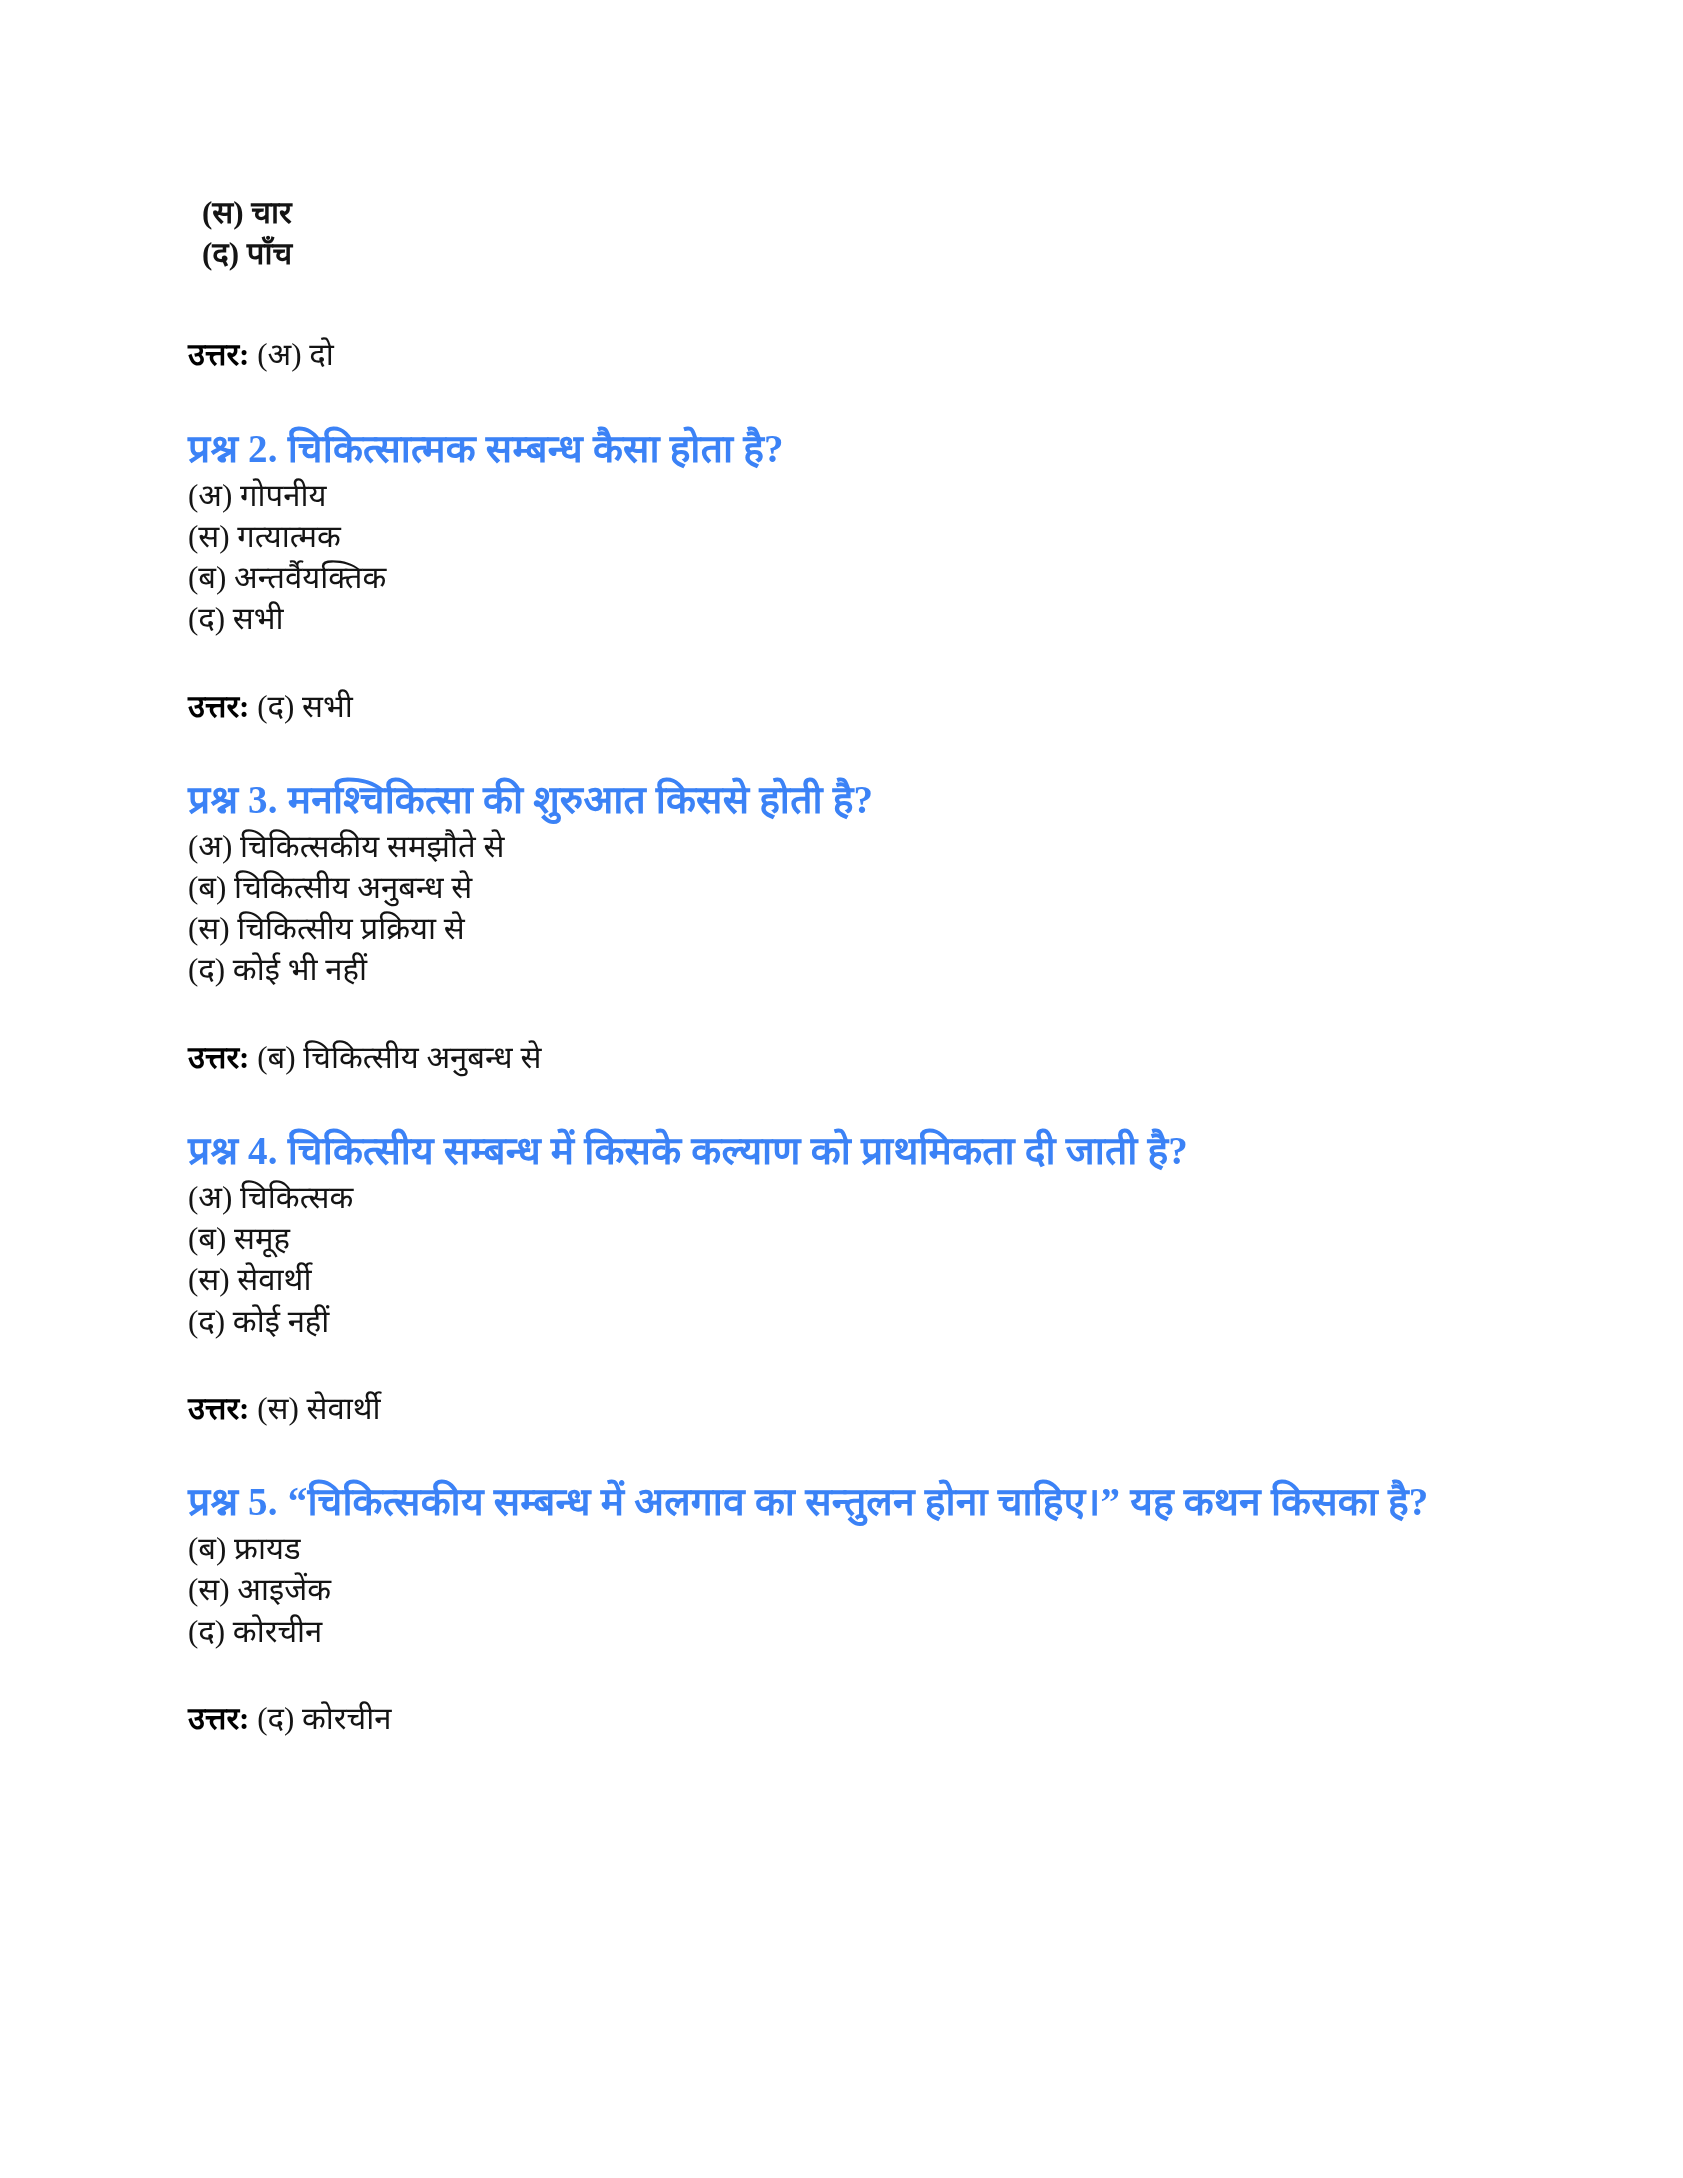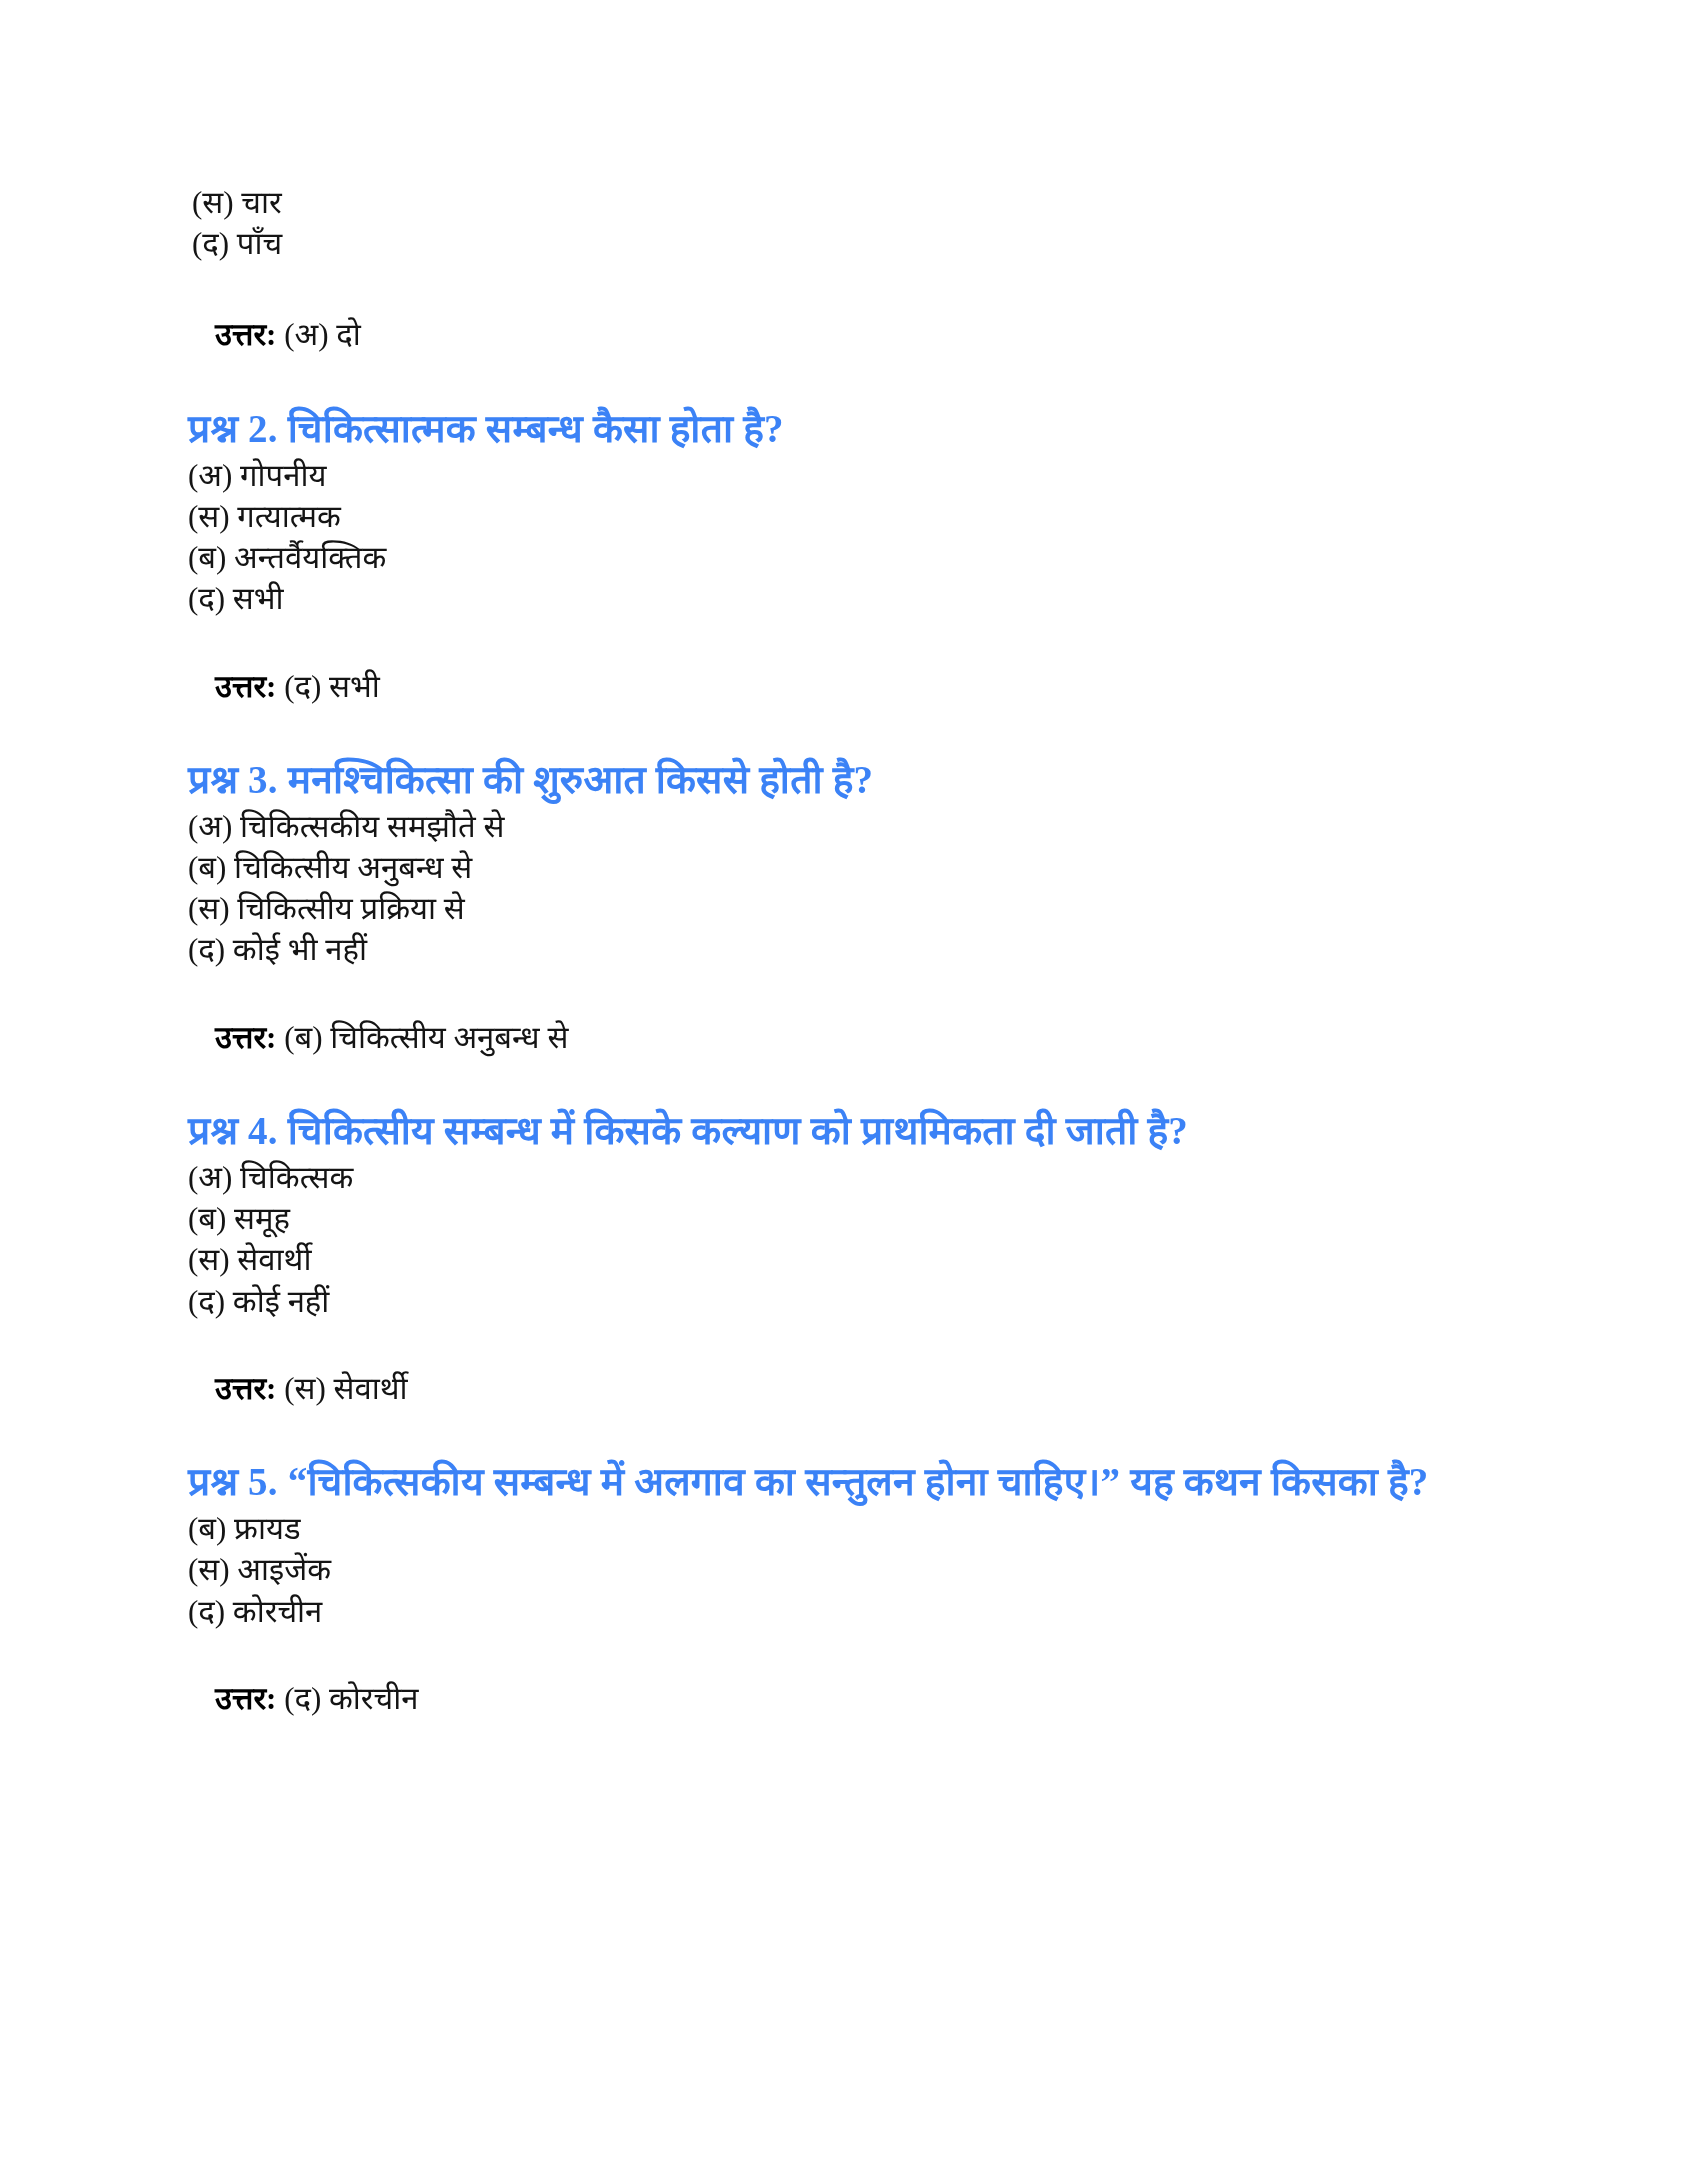--- a/index.html
+++ b/index.html
@@ -35,28 +35,27 @@
     font-size: 39px;
     line-height: 1.36;
     font-weight: bold;
     color: #3b82f6;
     letter-spacing: 0.2px;
   }
   .answer {
     font-size: 31px;
     line-height: 1.33;
     color: #141414;
-    margin-left: 27px;
   }
   .answer .answer-label {
     font-weight: bold;
     color: #000000;
   }
   .gap-md { height: 46px; }
-  .block { margin: 4px; padding: 0; }
+  .block { margin: 14px; padding: 0; font-weight: bold; }
   .qblock { margin: 0 0 0 0; }
 </style>
 </head>
 <body>
 
 <div class="page">
   <div class="content">
 
     <div class="block">
       <div class="option">

